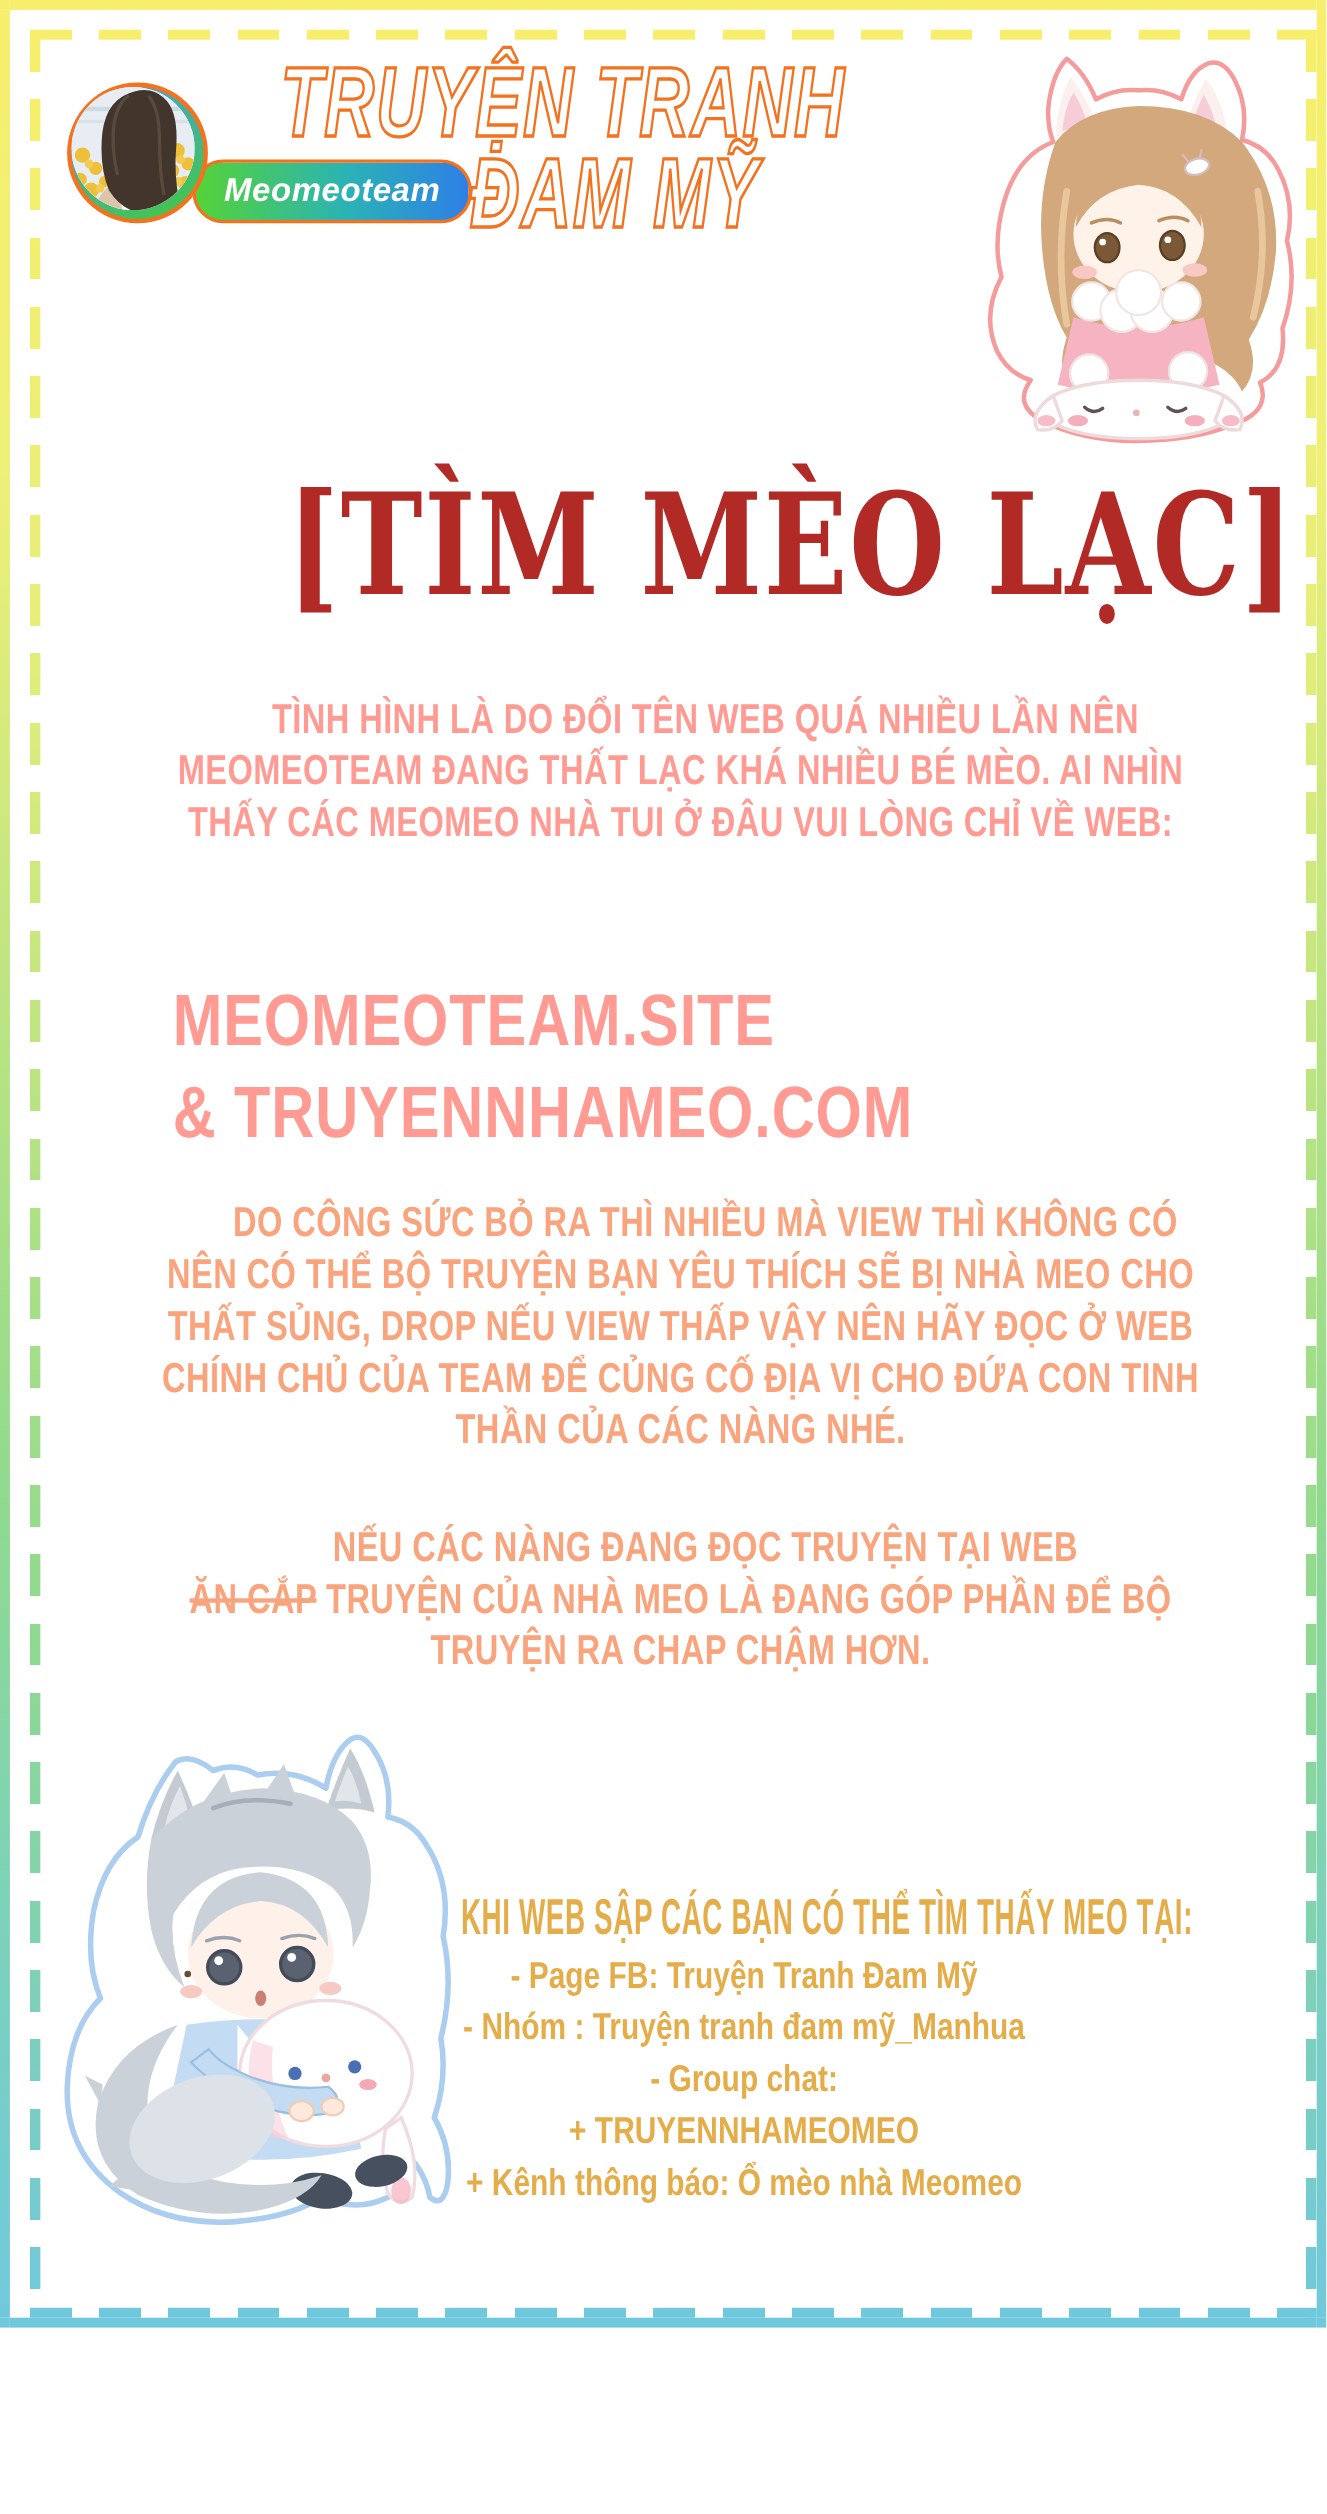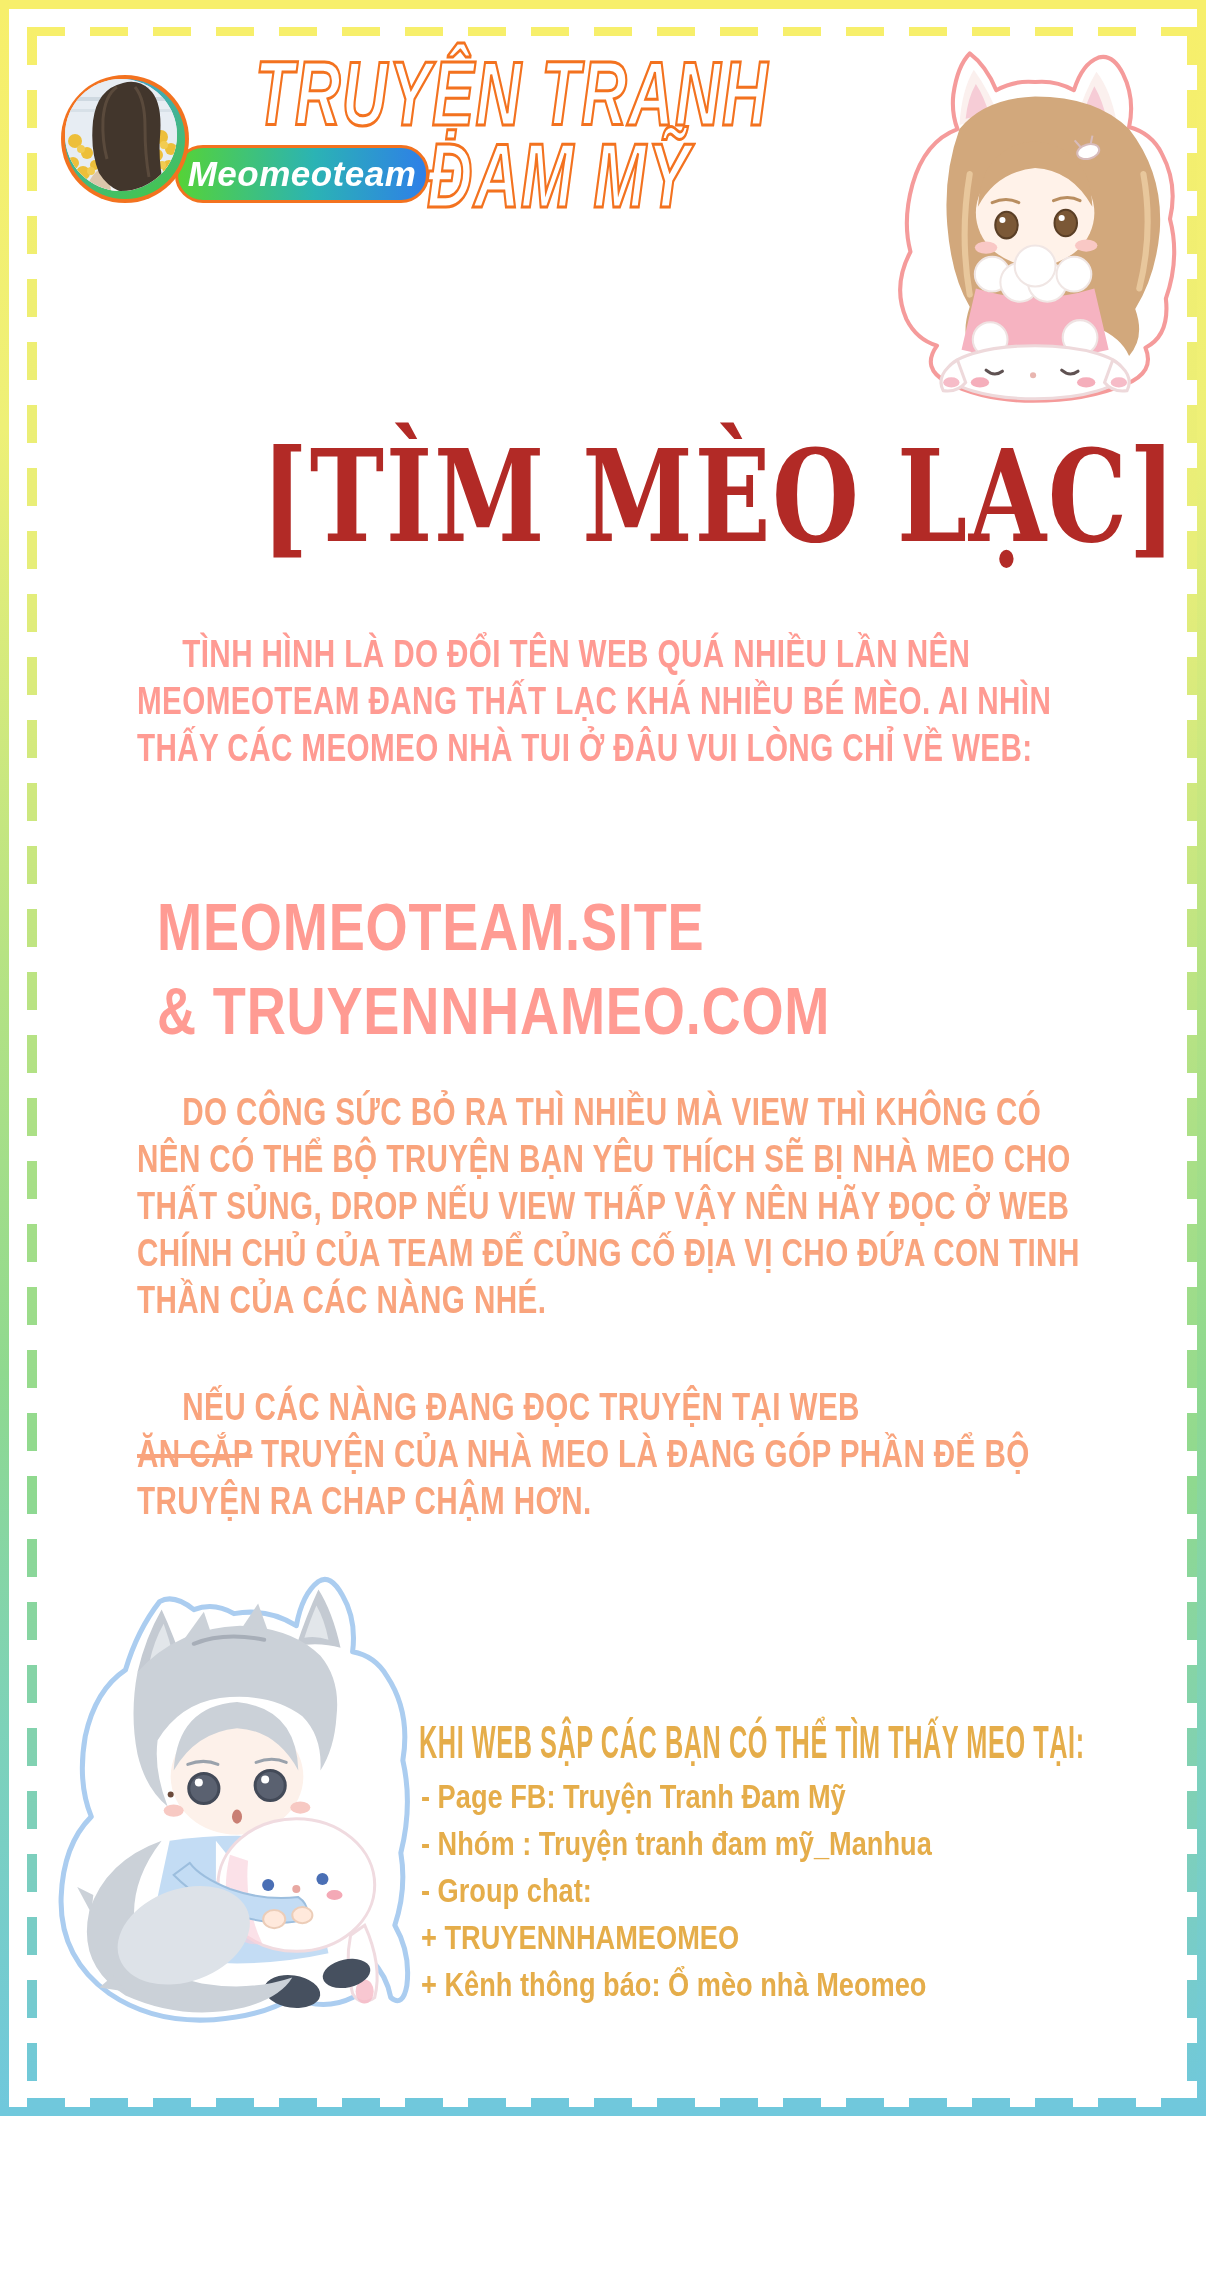--- a/index.html
+++ b/index.html
@@ -1,17 +1,17 @@
 <!DOCTYPE html>
 <html><head>
 <meta charset="utf-8">
 <style>
   html,body{margin:0;padding:0;background:#ffffff;}
   #page{position:relative;width:1206px;height:2285px;background:#ffffff;overflow:hidden;
-        font-family:"Liberation Sans","DejaVu Sans",sans-serif;}
+        font-family:"Liberation Sans","DejaVu Sans",sans-serif;text-align:center;}
   
   .card{position:absolute;left:0;top:0;width:1206px;height:2116px;box-sizing:border-box;
         border:9px solid;border-image:linear-gradient(to bottom,#f7ef6b 0%,#eef077 20%,#b7e383 45%,#8fd98f 65%,#7dd2b9 82%,#70c8dc 100%) 1;}
   .dash{position:absolute;}
   .dash-top{left:18px;top:18px;width:1170px;height:9px;
         background:repeating-linear-gradient(to right,#f7ef6b 0 38px,transparent 38px 63px);}
   .dash-bottom{left:18px;top:2089px;width:1170px;height:9px;
         background:repeating-linear-gradient(to right,#70c8dc 0 38px,transparent 38px 63px);}
   .dash-left,.dash-right{top:18px;width:10px;height:2080px;
         background:linear-gradient(to bottom,#f7ef6b 0%,#e8ee79 25%,#a8df87 55%,#8fd98f 70%,#70c8dc 100%);
@@ -21,21 +21,21 @@
   
   .avatar{position:absolute;left:52px;top:66px;width:128px;height:128px;border-radius:50%;
           background:#f3721f;padding:0;z-index:6;}
   .avatar-ring{position:absolute;left:4px;top:4px;width:120px;height:120px;border-radius:50%;
           background:linear-gradient(155deg,#3e9ee8 0%,#3fb championship 0,#45c93e 100%);
           background:linear-gradient(155deg,#3e9ee8 0%,#45c93e 100%);}
   .avatar-photo{position:absolute;left:4px;top:4px;width:112px;height:112px;border-radius:50%;overflow:hidden;background:#e7edf3;}
   .badge{position:absolute;left:166px;top:136px;width:248px;height:52px;border-radius:28px;z-index:5;
          background:linear-gradient(90deg,#55d337 0%,#2bb3b4 55%,#2e7fe8 100%);
          border:3px solid #f3721f;display:flex;align-items:center;justify-content:center;}
-  .badge span{color:#ffffff;font-weight:700;font-style:italic;font-size:35px;letter-spacing:0.5px;}
+  .badge span{color:#ffffff;font-weight:700;font-style:italic;font-size:30px;letter-spacing:0.5px;}
   .big-title{position:absolute;color:#ffffff;-webkit-text-stroke:3px #f3721f;
          font-style:italic;font-weight:700;font-size:90px;line-height:1;white-space:nowrap;
          transform:scaleX(0.70);transform-origin:0 0;z-index:3;letter-spacing:2px;}
   .title1{left:246px;top:40px;}
   .title2{left:418px;top:122px;}
   .chibi-girl{position:absolute;left:862px;top:22px;width:318px;height:378px;z-index:2;}
   
   .red-heading{position:absolute;left:252px;top:420px;color:#b22a26;white-space:nowrap;
          font-family:"DejaVu Serif","Liberation Serif",serif;font-weight:700;font-size:128px;line-height:1.05;
          transform:scaleX(0.78);transform-origin:0 0;letter-spacing:2px;}

